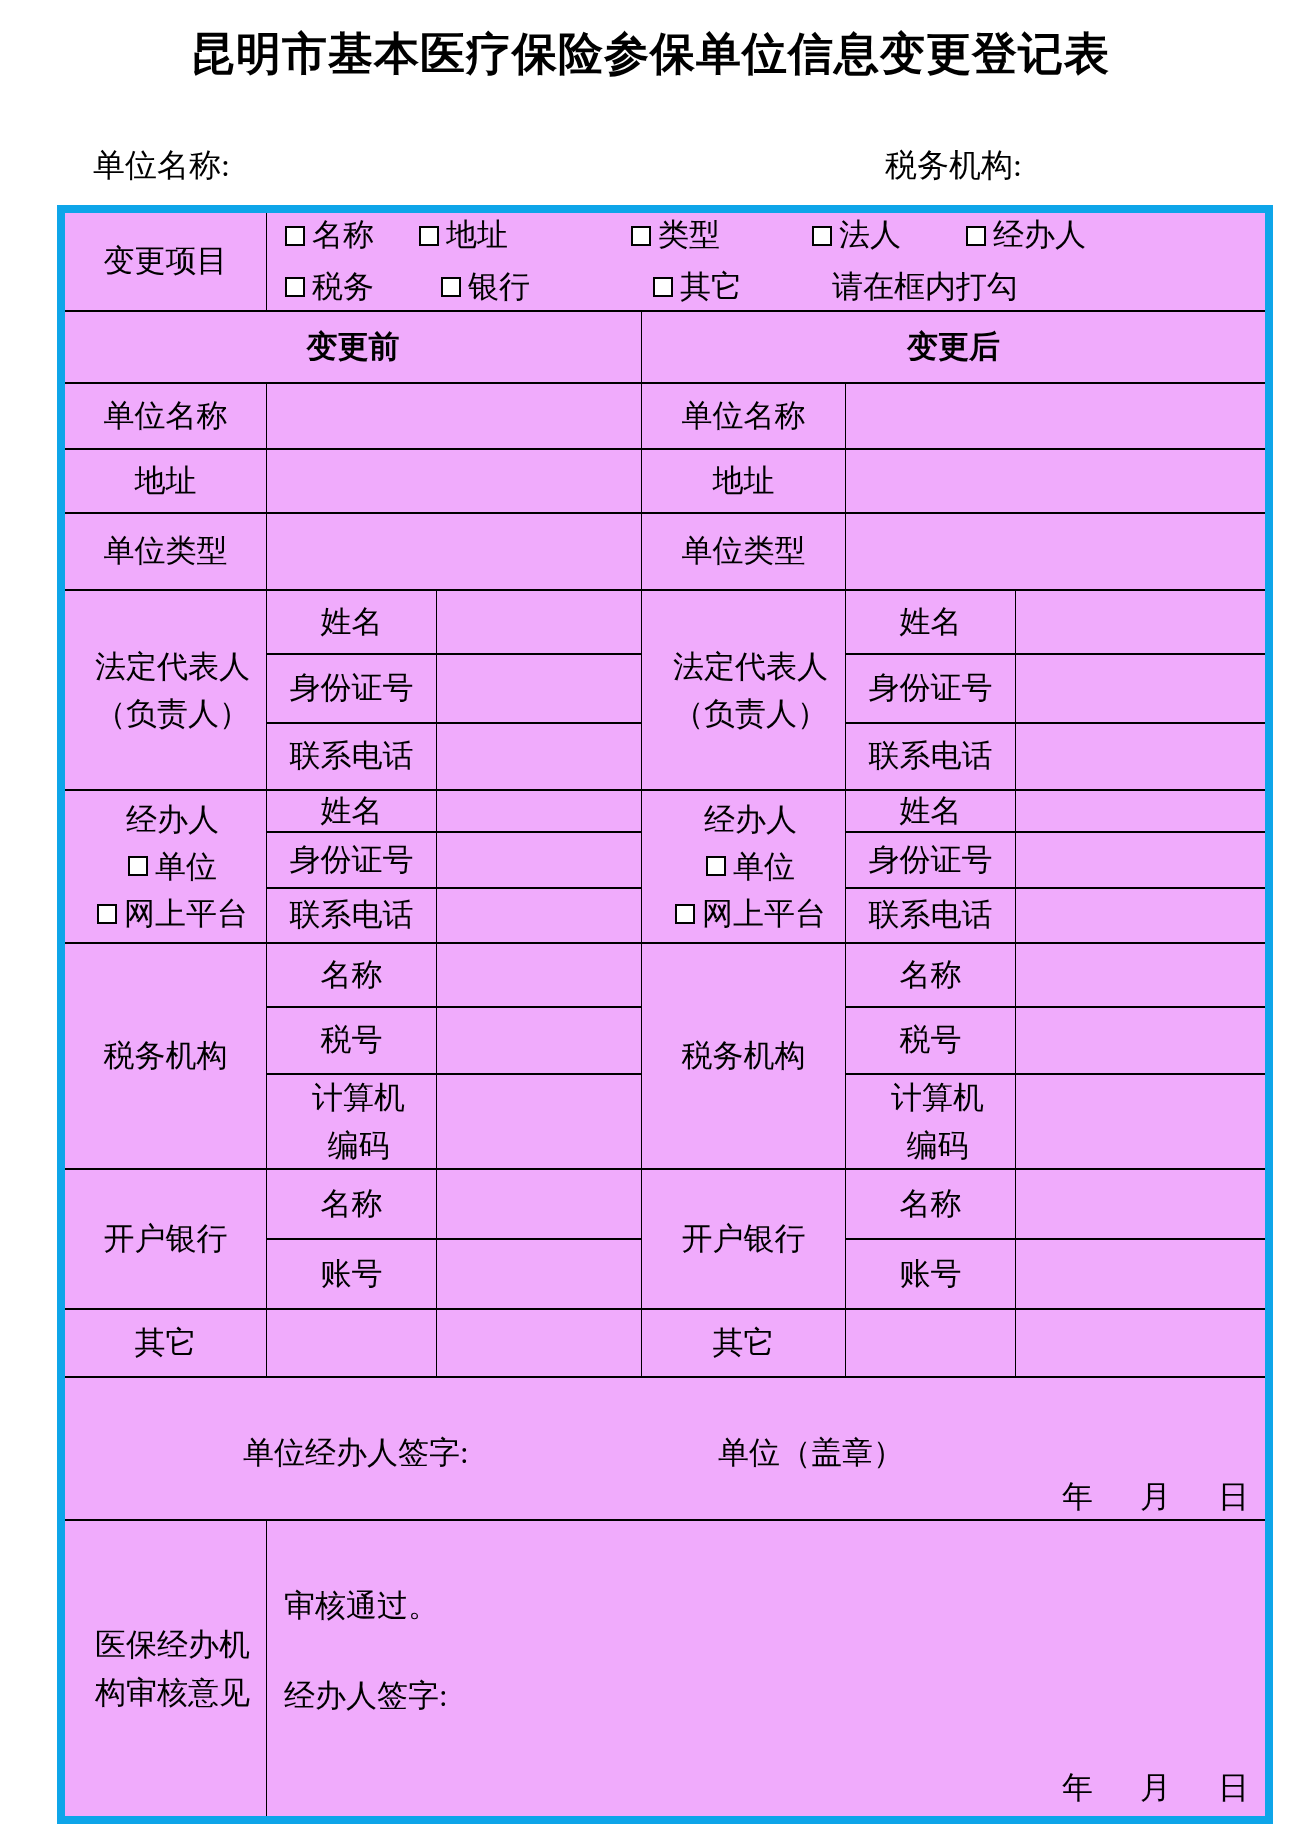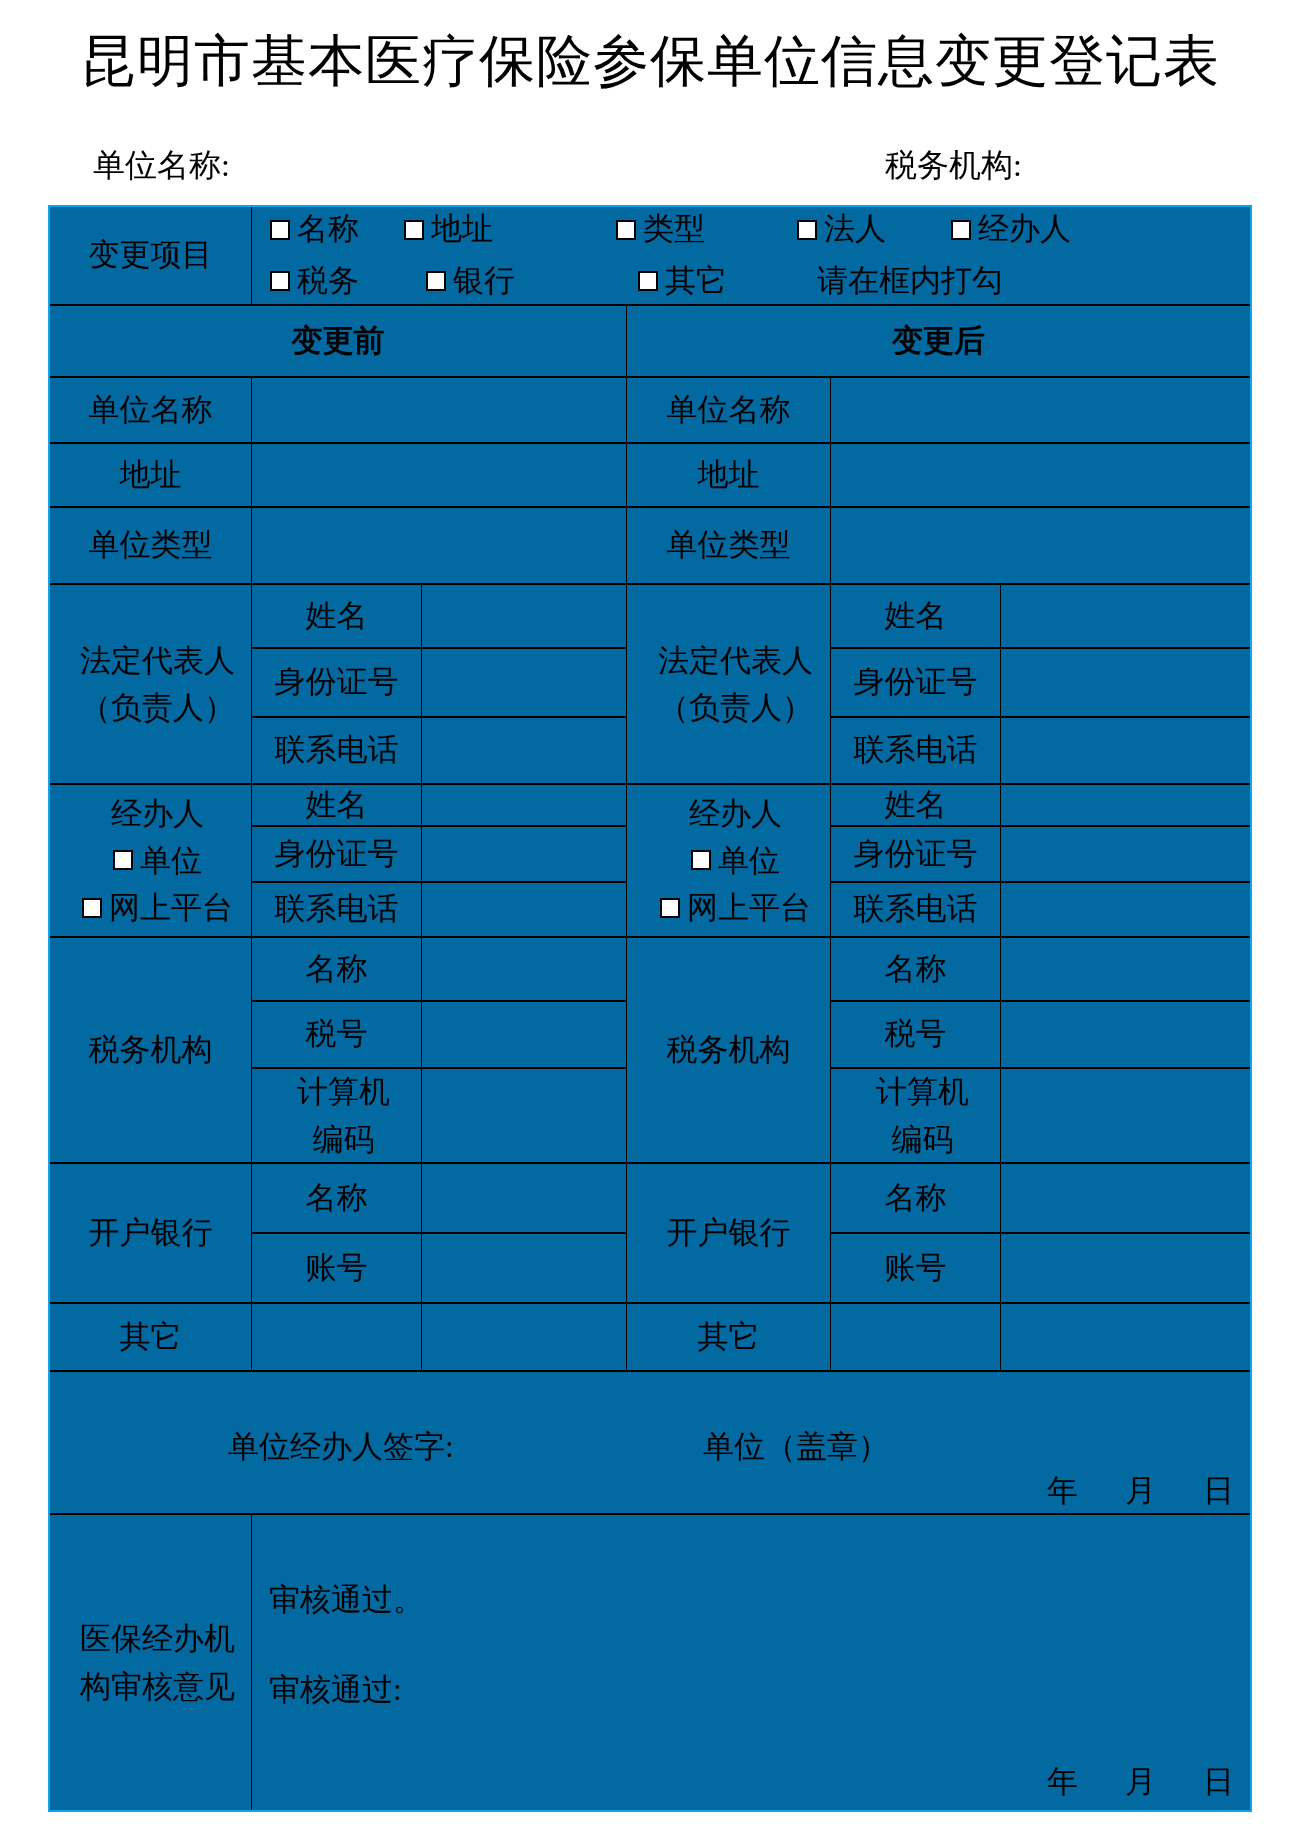--- a/index.html
+++ b/index.html
@@ -7,36 +7,36 @@
   body {
     position: relative;
     font-family: "Liberation Serif", "DejaVu Serif", serif;
     color: #000;
   }
   .title {
     position: absolute;
     top: 24px; left: 0; width: 100%;
     text-align: center;
     font-family: "Liberation Sans", "DejaVu Sans", sans-serif;
-    font-weight: 400;
-    font-size: 56px;
+    font-weight: 700;
+    font-size: 45px;
     letter-spacing: 1px;
   }
   .top-labels { position: absolute; top: 144px; left: 0; width: 100%; height: 40px; font-size: 32px; }
   .top-labels .unit-name  { position: absolute; left: 93px;  top: 0; }
   .top-labels .code-label { position: absolute; left: 885px; top: 0; }
 
   .form-table {
     position: absolute;
-    top: 205px; left: 48px;
+    top: 205px; left: 57px;
     display: grid;
     grid-template-columns: 202px 170px 205px 204px 170px 249px;
     grid-template-rows: 99px 72px 66px 64px 77px 64px 69px 67px 42px 56px 55px 64px 67px 95px 70px 70px 68px 143px 295px;
-    border: 2px solid #0ea5e9;
-    background: #0369a1;
+    border: 8px solid #0ea5e9;
+    background: #f0abfc;
   }
   .cell {
     display: flex;
     align-items: center;
     justify-content: center;
     border-right: 1.5px solid #000;
     border-bottom: 2px solid #000;
     font-size: 31px;
     line-height: 1.25;
     text-align: center;
@@ -252,19 +252,19 @@
       <span>年</span><span>月</span><span>日</span>
     </span>
   </div>
 
   <div class="cell col2line nbb" style="grid-area:19/1/20/2">
     <div>医保经办机</div>
     <div>构审核意见</div>
   </div>
   <div class="cell nbr nbb free" style="grid-area:19/2/20/7; text-align:left">
     <div style="left:17px; top:66px">审核通过。</div>
-    <div style="left:17px; top:156px">审核通过:</div>
+    <div style="left:17px; top:156px">经办人签字:</div>
     <div class="date-line" style="right:16px; top:248px">
       <span>年</span><span>月</span><span>日</span>
     </div>
   </div>
 
 </div>
 
 </body></html>

